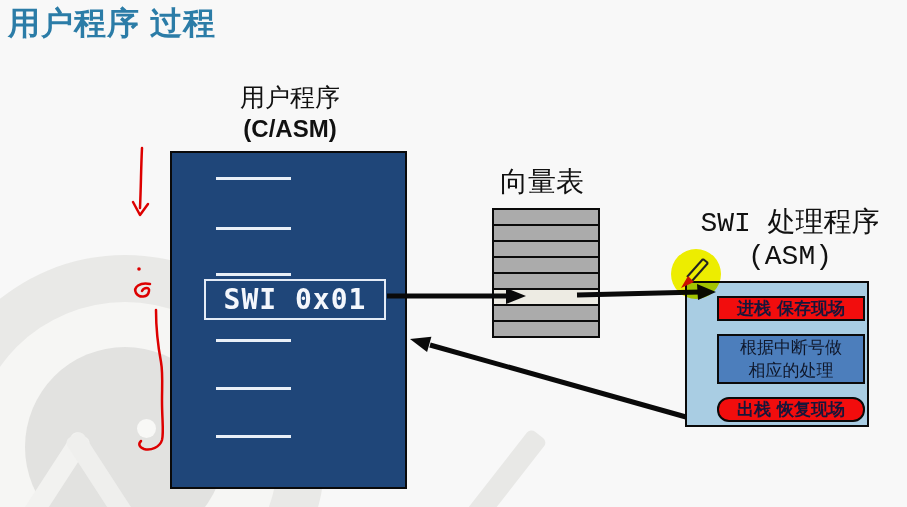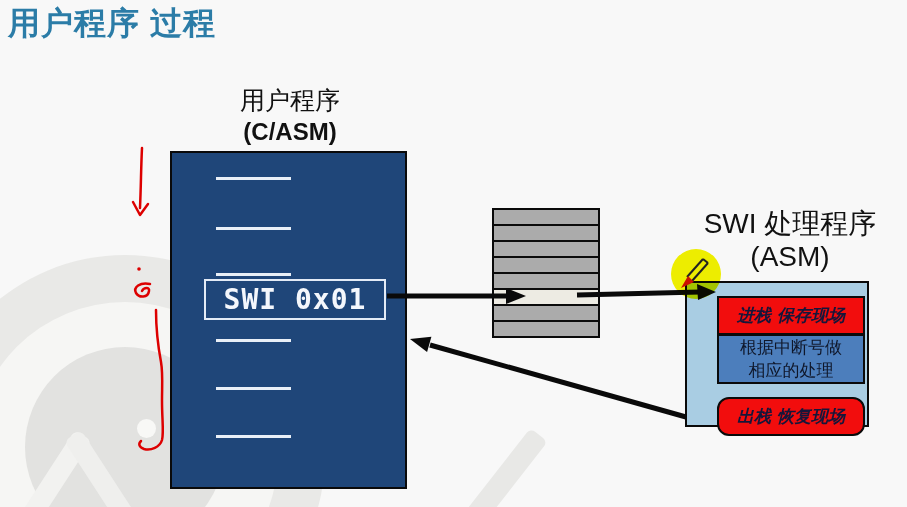--- a/index.html
+++ b/index.html
@@ -1,21 +1,21 @@
 <!DOCTYPE html>
 <html><head>
 <meta charset="utf-8">
 <style>
   html,body{margin:0;padding:0;}
   .canvas{
     position:relative;width:907px;height:507px;overflow:hidden;
     background:#F8F8F8;
     font-family:"Liberation Sans","DejaVu Sans",sans-serif;
   }
-  .serif{font-family:Liberation Sans, sans-serif;}
+  .serif{font-family:Liberation Mono, monospace;}
 
   
   .wm{position:absolute;border-radius:50%;z-index:0;}
   .wm-outer{left:-75px;top:255px;width:400px;height:400px;background:#E9E9E7;}
   .wm-ring {left:-28px;top:302px;width:306px;height:306px;background:#F6F6F4;}
   .wm-disc {left:25px; top:347px;width:200px;height:200px;background:#E2E2E0;}
   .wm-dot  {left:137px;top:419px;width:19px; height:19px; background:#F8F8F6;}
   .wm-bar{position:absolute;z-index:0;border-radius:6px;}
   .wm-bar1{left:38px; top:425px;width:20px;height:130px;background:#F2F2F0;transform:rotate(33deg);}
   .wm-bar2{left:98px; top:425px;width:20px;height:130px;background:#EFEFED;transform:rotate(-33deg);}
@@ -65,21 +65,21 @@
   .handler-box{
     position:absolute;left:685px;top:281px;width:184px;height:146px;z-index:2;
     background:var(--c-handler,#A9CDE3);border:2px solid #0A0A0A;box-sizing:border-box;
   }
   .step{
     position:absolute;left:30px;width:148px;box-sizing:border-box;
     border:2px solid #0A0A0A;display:flex;align-items:center;justify-content:center;
     font-family:"DejaVu Serif","Liberation Serif",serif;font-size:17px;
     text-align:center;line-height:23px;white-space:nowrap;
   }
-  .step-red{background:var(--c-red,#F20D0D);color:#16163A;font-weight:600;height:39px;font-style:italic;}
+  .step-red{background:var(--c-red,#F20D0D);color:#16163A;font-weight:600;height:25px;}
   .step-push{top:13px;}
   .step-blue{background:var(--c-blue,#4C7EBC);color:#0f172a;top:51px;height:50px;}
   .step-pop{top:114px;border-radius:12px;}
 
   
   .arrows,.pen-marks{position:absolute;left:0;top:0;z-index:4;pointer-events:none;}
   .pen-marks{z-index:6;}
   .hl-circle{
     position:absolute;left:671px;top:249px;width:50px;height:50px;border-radius:50%;
     background:var(--c-yellow,#F4F400);mix-blend-mode:multiply;z-index:5;
@@ -113,20 +113,21 @@
         <div class="code-line" style="top: 120px;"></div>
         <div class="code-line" style="top: 186px;"></div>
         <div class="code-line" style="top: 234px;"></div>
         <div class="code-line" style="top: 282px;"></div>
       </div>
     <div class="swi-box">
       <span>SWI 0x01</span>
     </div>
   </div>
 
+  <div class="label vt-label serif">向量表</div>
   <div class="vtable" id="vtable">
       <div class="vt-row"></div>
       <div class="vt-row"></div>
       <div class="vt-row"></div>
       <div class="vt-row"></div>
       <div class="vt-row"></div>
       <div class="vt-row hl"></div>
       <div class="vt-row"></div>
       <div class="vt-row"></div>
     </div>

